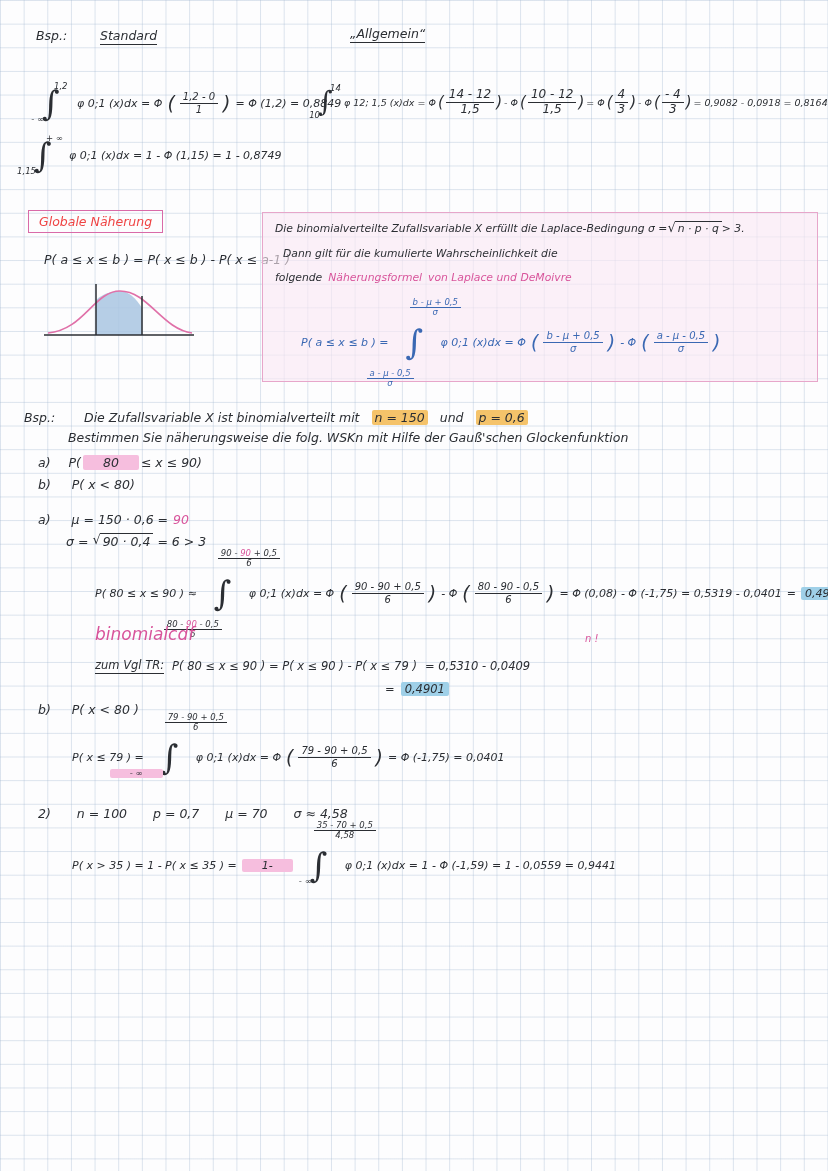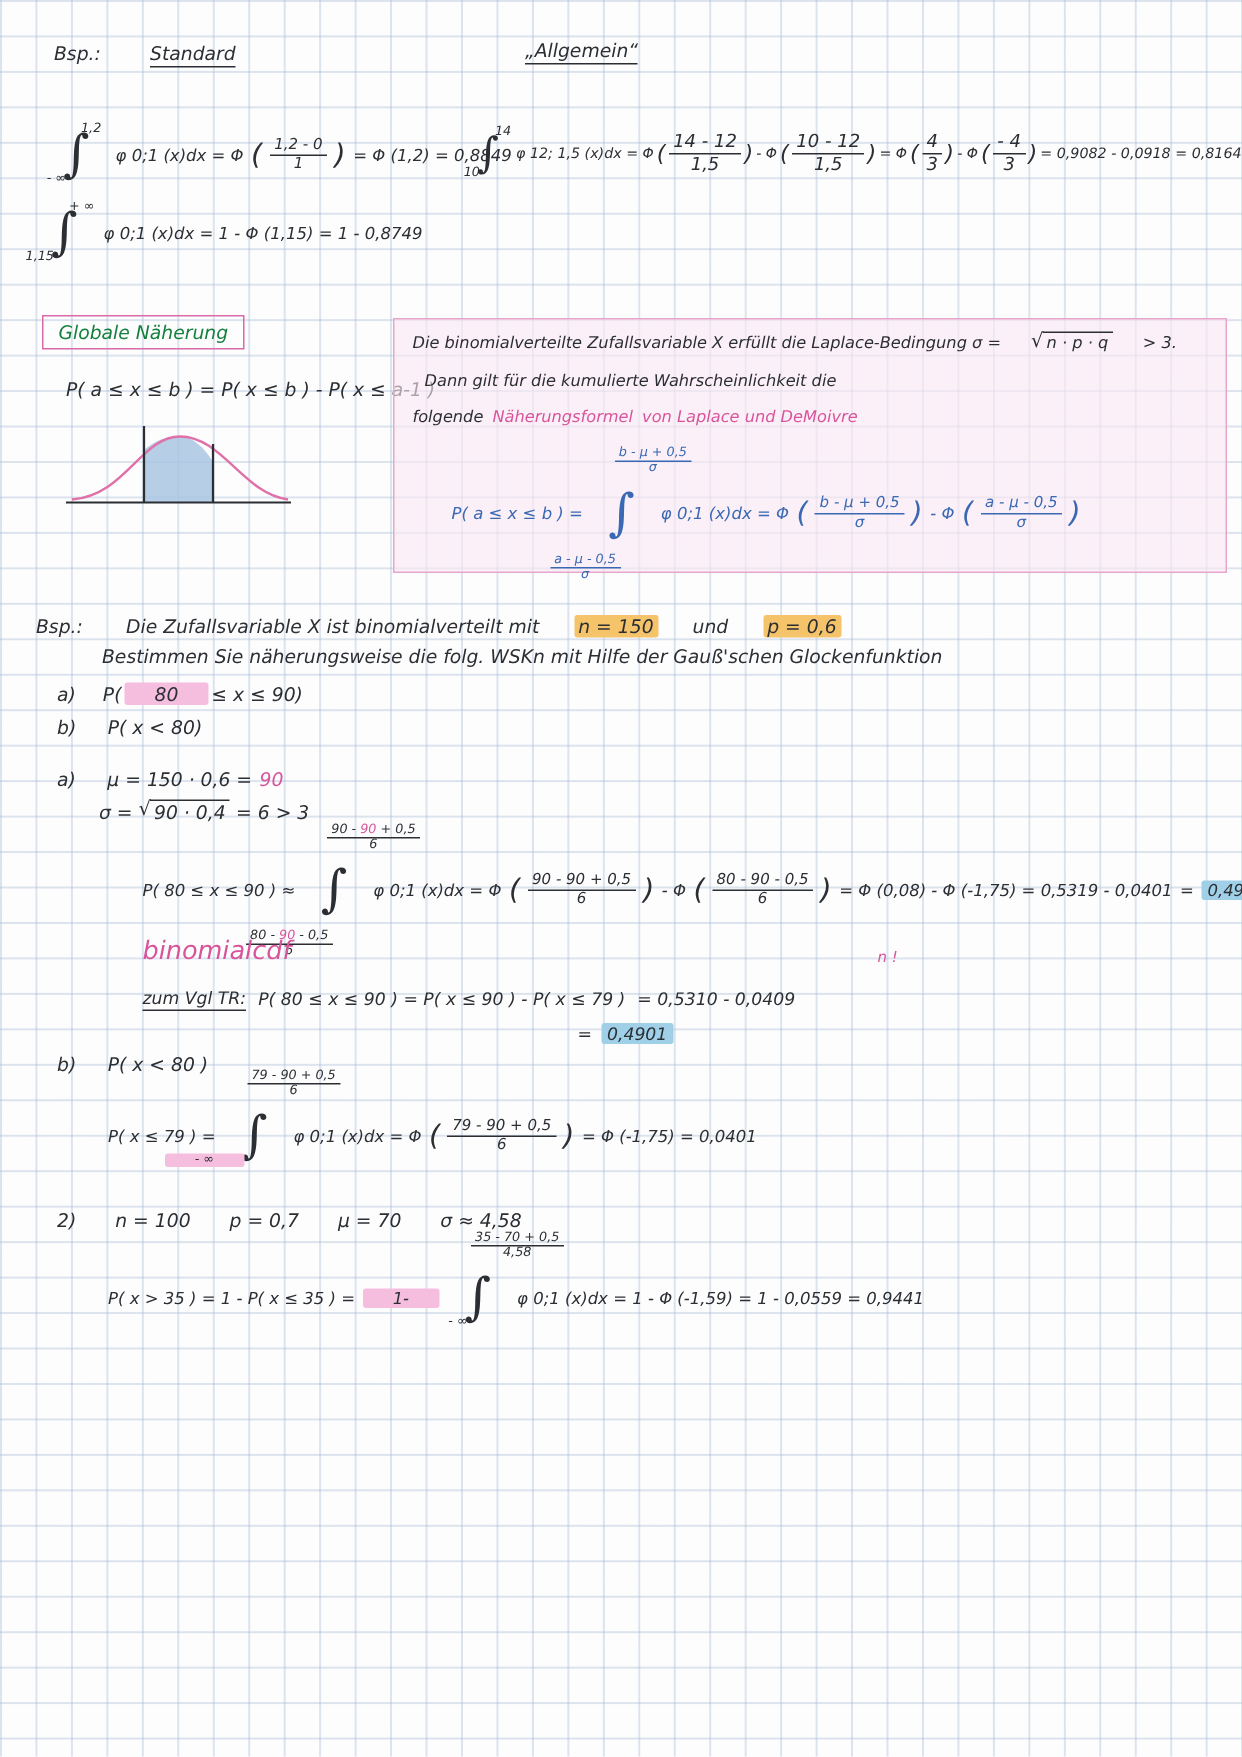--- a/index.html
+++ b/index.html
@@ -117,37 +117,37 @@
 
   <div class="abs row f" style="left:22px;top:138px">
     <span class="int-wrap">
       <span class="int-lim lim-tr">+ ∞</span>
       <span class="int-sign">∫</span>
       <span class="int-lim lim-bl">1,15</span>
     </span>
     <span>φ 0;1 (x)dx  =  1 - Φ (1,15)  =  1 - 0,8749</span>
   </div>
 
-  <div class="abs gn-box pink" style="left:28px;top:210px;color:#15803d;border-color:#d96aa8">
+  <div class="abs gn-box pink" style="left:28px;top:210px;color:#ef4444;border-color:#d96aa8">
     <span>Globale Näherung</span>
   </div>
   <div class="abs txt" style="left:44px;top:252px">P( a ≤ x ≤ b )  =  P( x ≤ b ) - P( x ≤ a-1 )</div>
 
   <div class="abs" style="left:44px;top:278px">
     <svg width="150" height="64" viewBox="0 0 150 64">
       <path d="M52,57 L52,22 C60,15 68,13 76,13 C84,13 92,20 98,30 L98,57 Z" fill="#a9c6e2" opacity="0.85"></path>
       <path d="M4,55 C40,52 50,13 76,13 C104,13 118,51 148,55" stroke="#e070a8" fill="none" stroke-width="1.6"></path>
       <line x1="0" y1="57" x2="150" y2="57" stroke="#2b2e33" stroke-width="1.4"></line>
       <line x1="52" y1="6" x2="52" y2="57" stroke="#2b2e33" stroke-width="1.5"></line>
       <line x1="98" y1="18" x2="98" y2="57" stroke="#2b2e33" stroke-width="1.5"></line>
     </svg>
   </div>
 
   <div class="abs lp-box" style="left:262px;top:212px">
-    <div class="abs txt row" style="left:12px;top:8px;gap:20px">
+    <div class="abs txt row" style="left:12px;top:8px;gap:0">
       <span>Die binomialverteilte Zufallsvariable X erfüllt die Laplace-Bedingung  σ =</span>
       <span class="sqrt">
           <span class="rad">√</span>
           <span class="body">n · p · q</span>
         </span>
       <span>&gt; 3.</span>
     </div>
     <div class="abs txt" style="left:20px;top:34px">Dann gilt für die kumulierte Wahrscheinlichkeit die</div>
     <div class="abs txt row" style="left:12px;top:58px;gap:6px">
       <span>folgende</span>
@@ -178,21 +178,21 @@
       <span class="bigp">(</span>
       <span class="frac">
           <span class="num">a - μ - 0,5</span>
           <span class="den">σ</span>
         </span>
       <span class="bigp">)</span>
     </div>
   </div>
 
   <div class="abs txt" style="left:24px;top:410px">Bsp.:</div>
-  <div class="abs txt row" style="left:84px;top:410px;gap:23px">
+  <div class="abs txt row" style="left:84px;top:410px;gap:12px">
     <span>Die Zufallsvariable X ist binomialverteilt mit</span>
     <span class="hl-o">n = 150</span>
     <span>und</span>
     <span class="hl-o">p = 0,6</span>
   </div>
   <div class="abs txt" style="left:68px;top:430px">Bestimmen Sie näherungsweise die folg. WSKn mit Hilfe der Gauß'schen Glockenfunktion</div>
 
   <div class="abs txt row" style="left:38px;top:455px;gap:2px">
     <span class="lbl">a)</span>
     <span>P(</span>

